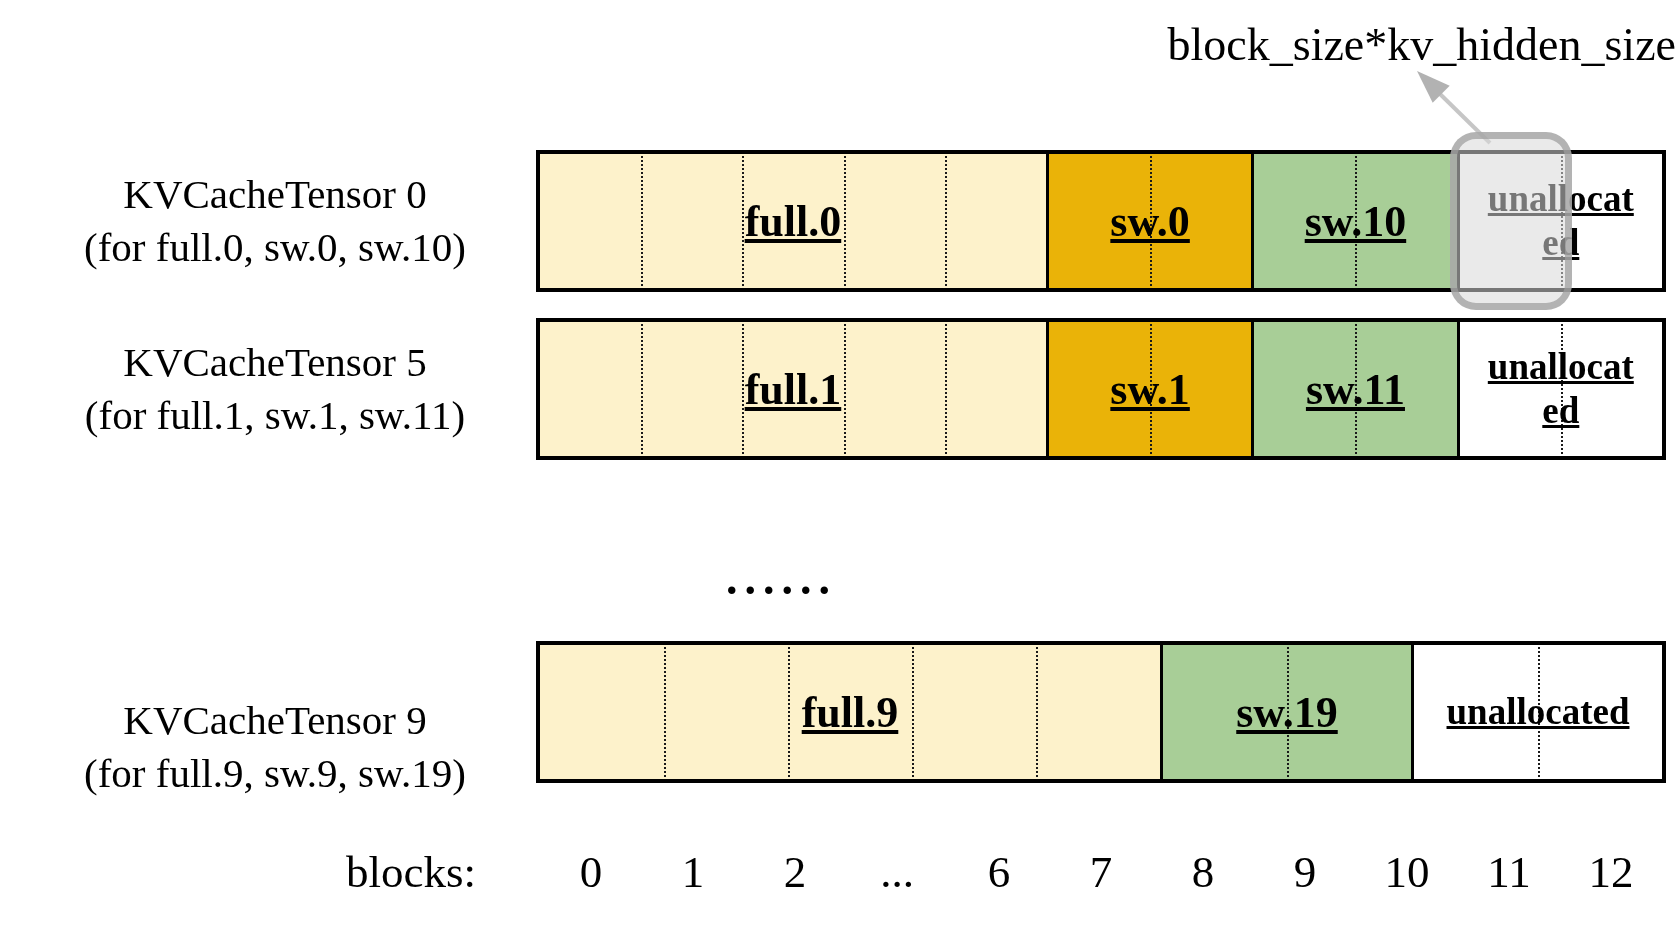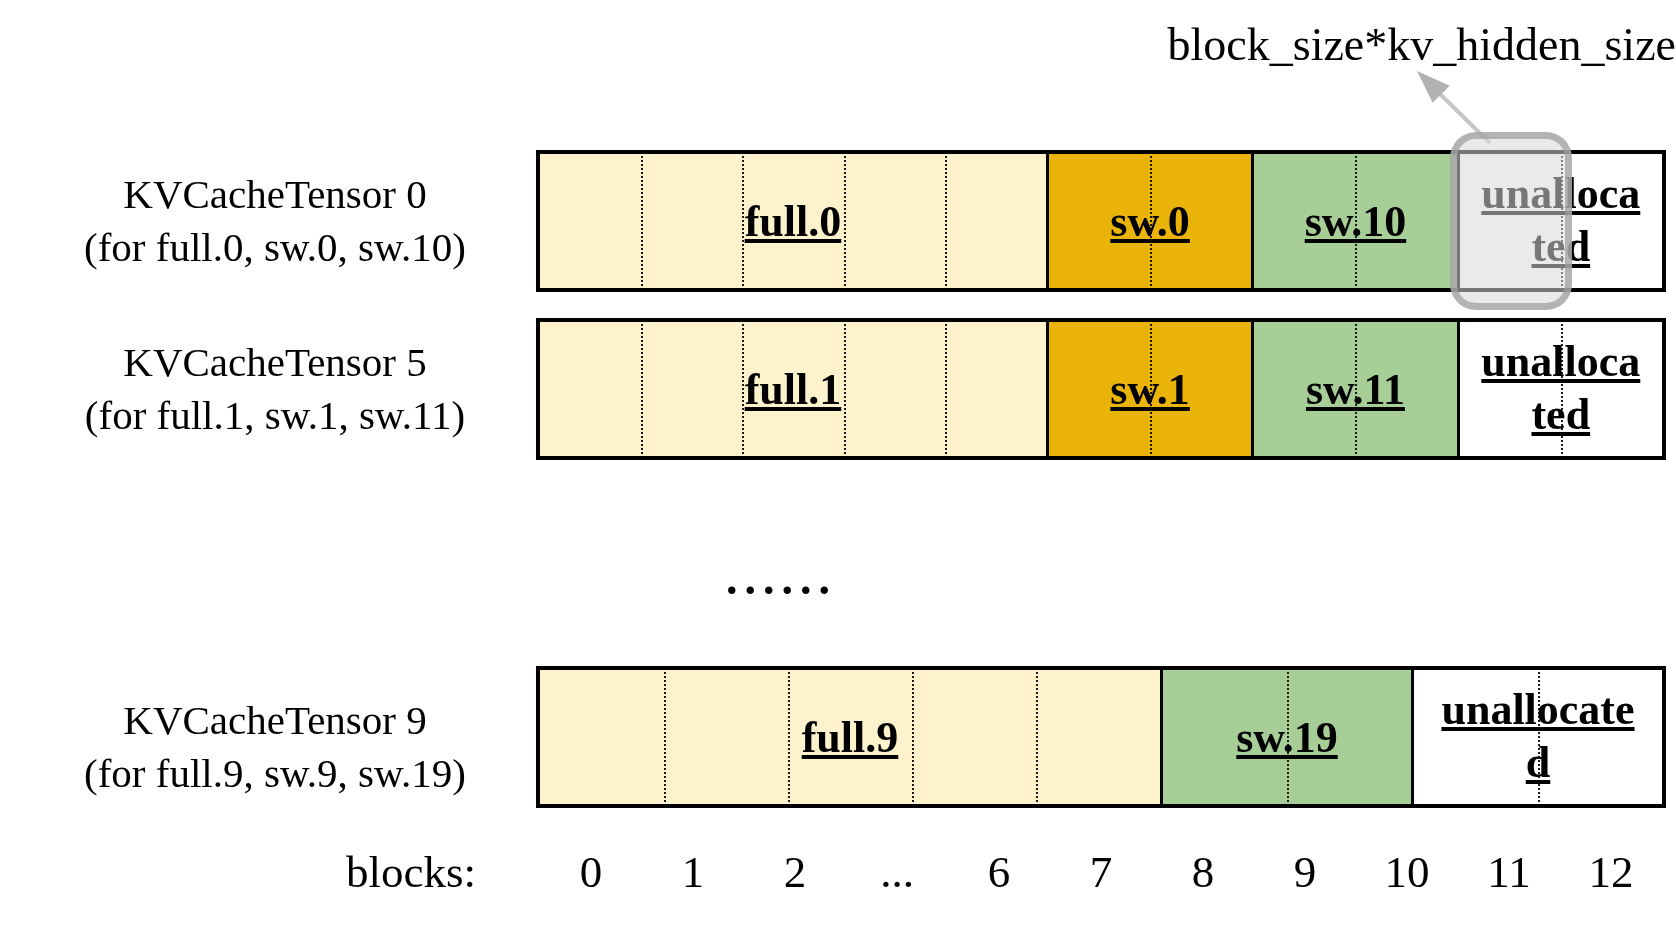--- a/index.html
+++ b/index.html
@@ -34,21 +34,21 @@
   .seg-full   { flex:5; background:#FDF2CB; }
   .seg-swl    { flex:2; background:#eab308; border-left:3px solid #000; }
   .seg-swd    { flex:2; background:#A8CE97; border-left:3px solid #000; }
   .seg-unal   { flex:2; background:#FFFFFF; border-left:3px solid #000; }
 
   .dl { position:absolute; top:2px; bottom:2px; width:0; border-left:2px dotted #1a1a1a; }
   .dl-20 { left:20%; } .dl-40 { left:40%; } .dl-60 { left:60%; } .dl-80 { left:80%; } .dl-50 { left:50%; }
 
   .seg-label { font-weight:bold; font-size:44px; z-index:2; }
   .unal-label {
-    font-weight:bold; font-size:44px; line-height:1.2; z-index:2;
+    font-weight:bold; font-size:37px; line-height:1.2; z-index:2;
     word-break:break-all; text-align:center; padding:0 20px; width:100%;
   }
 
   
   .highlight {
     position:absolute; left:1450px; top:132px; width:122px; height:178px;
     box-sizing:border-box; background:rgba(216,216,216,0.55);
     border:7px solid rgba(158,158,158,0.72); border-radius:26px; z-index:5;
   }
 
@@ -128,21 +128,21 @@
       <span class="unal-label">unallocated</span>
     </div>
   </div>
 
   <div class="rows-ellipsis">......</div>
 
   <div class="row-label" style="top:676px">
     <div>KVCacheTensor 9</div>
     <div>(for full.9, sw.9, sw.19)</div>
   </div>
-  <div class="bar" style="top:666px">
+  <div class="bar" style="top:641px">
     <div class="seg seg-full">
       <i class="dl dl-20"></i>
       <i class="dl dl-40"></i>
       <i class="dl dl-60"></i>
       <i class="dl dl-80"></i>
       <span class="seg-label">full.9</span>
     </div>
     <div class="seg seg-swd">
       <i class="dl dl-50"></i>
       <span class="seg-label">sw.19</span>

